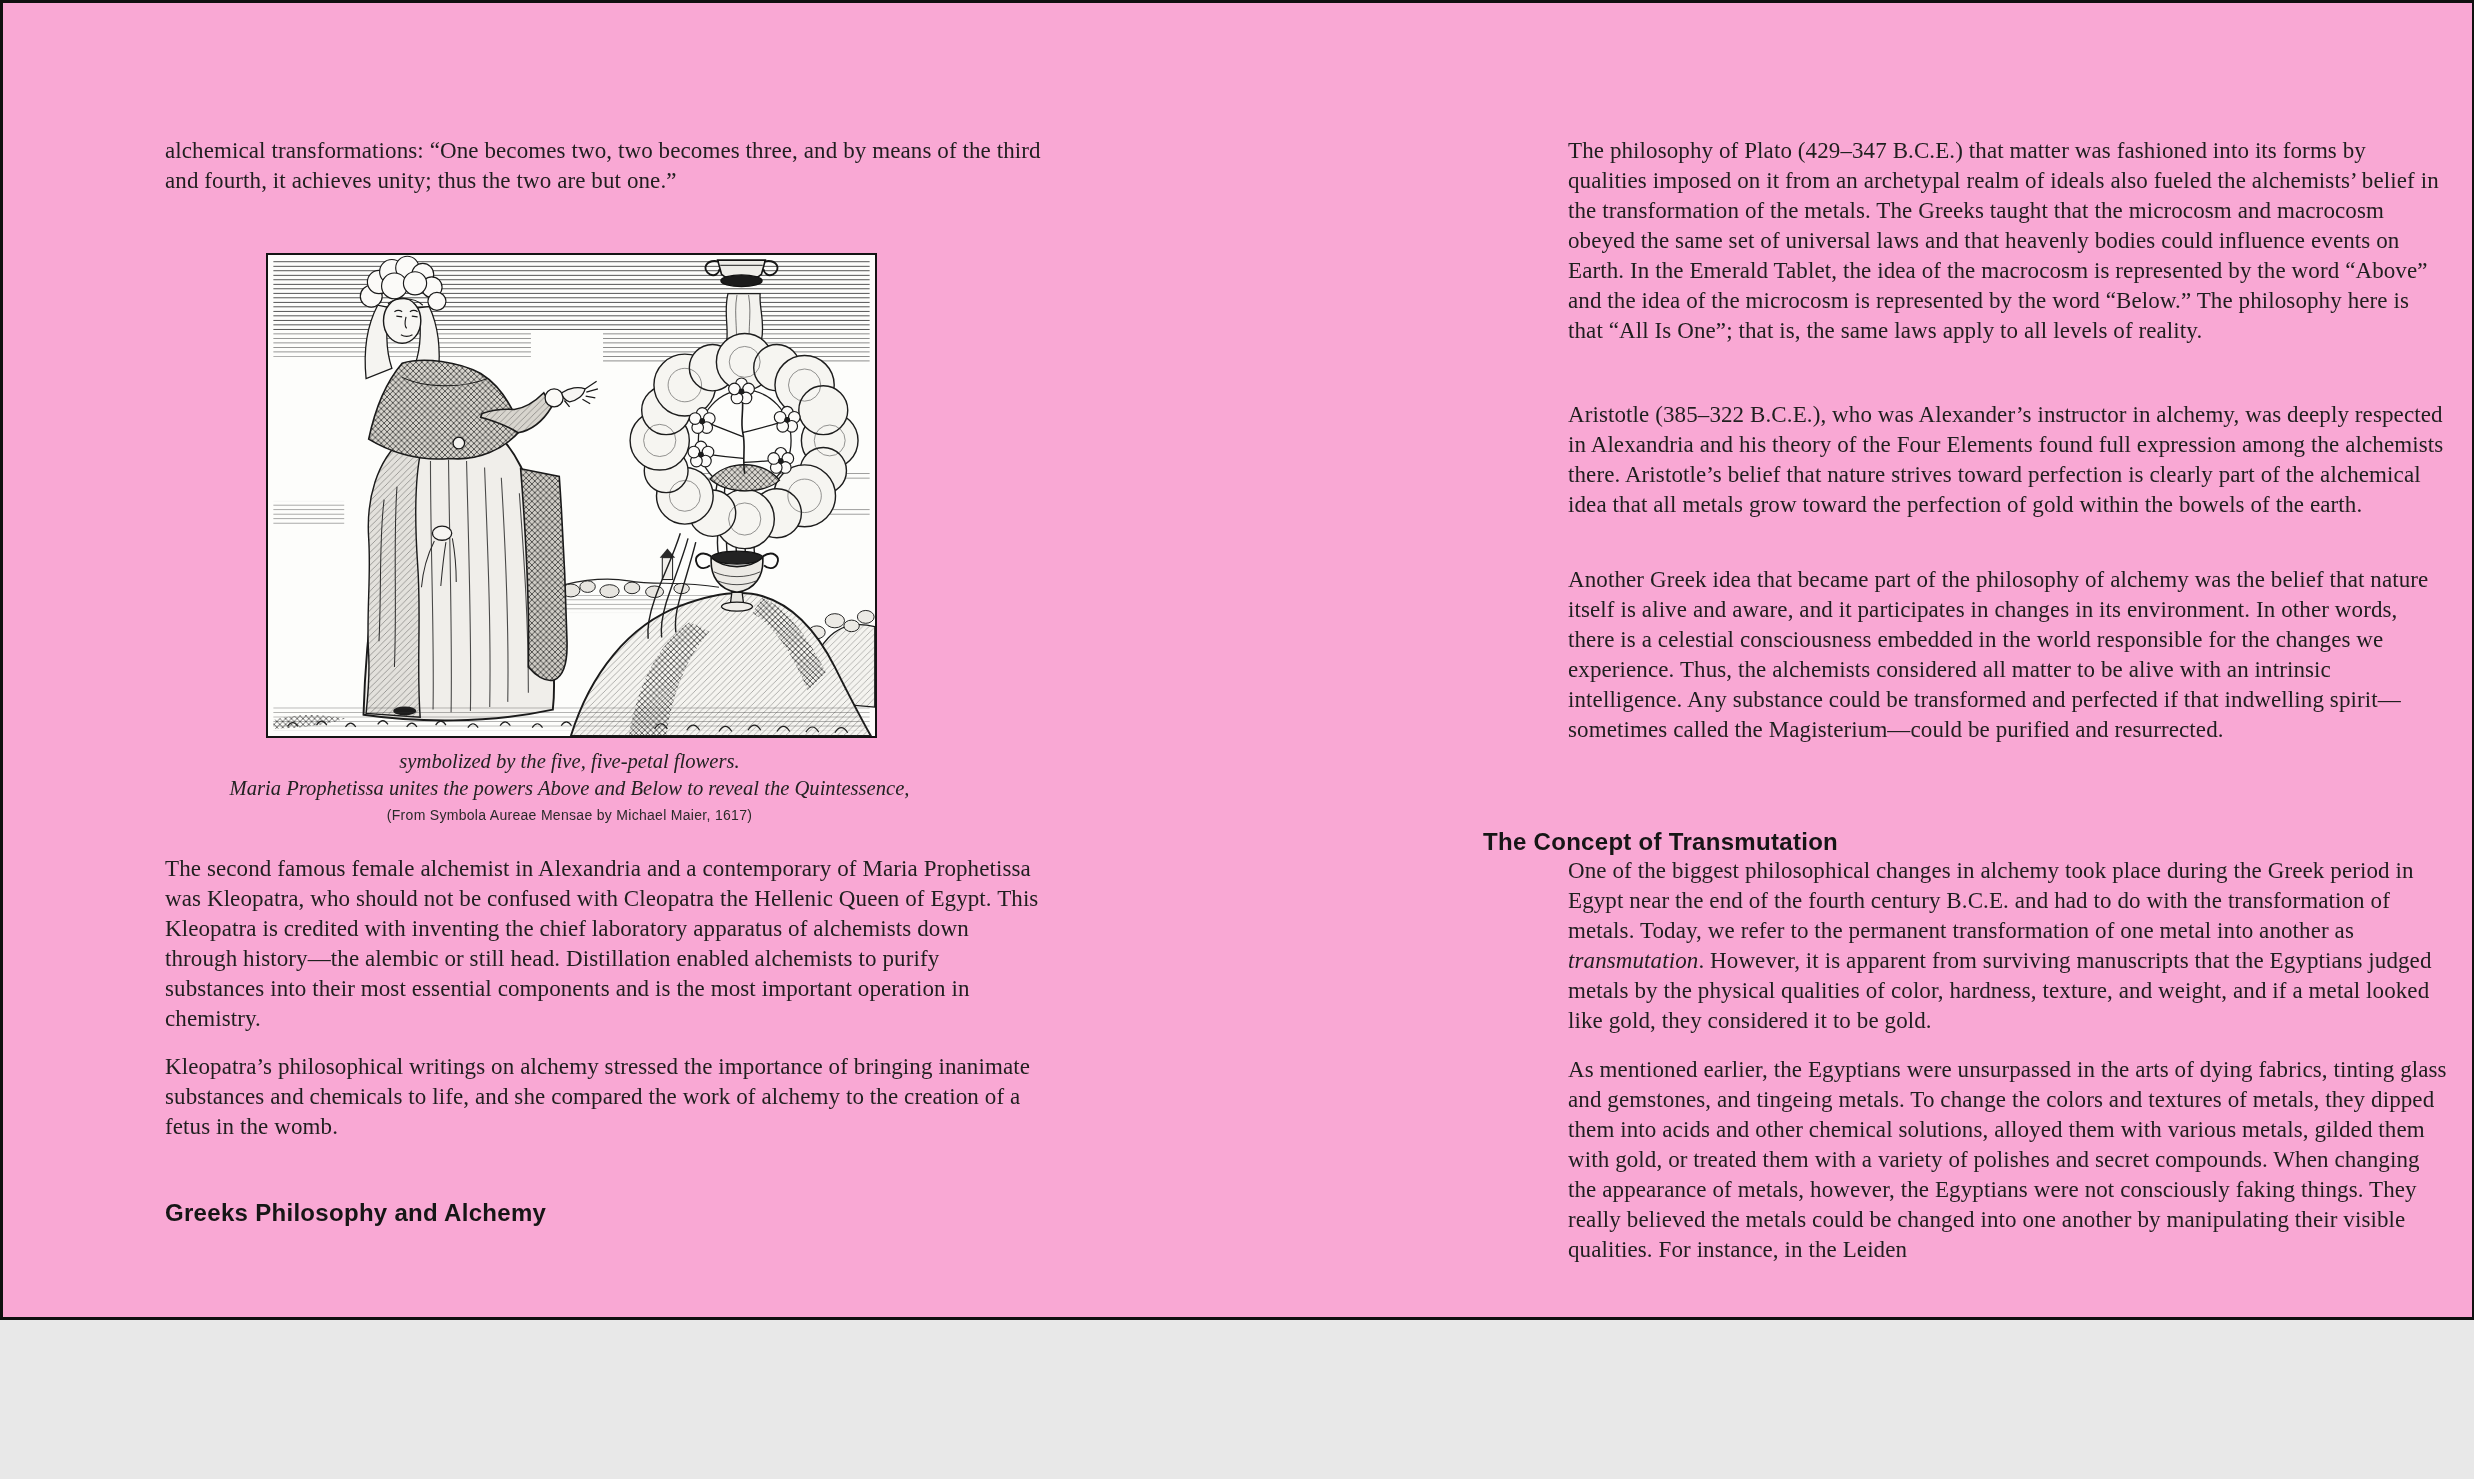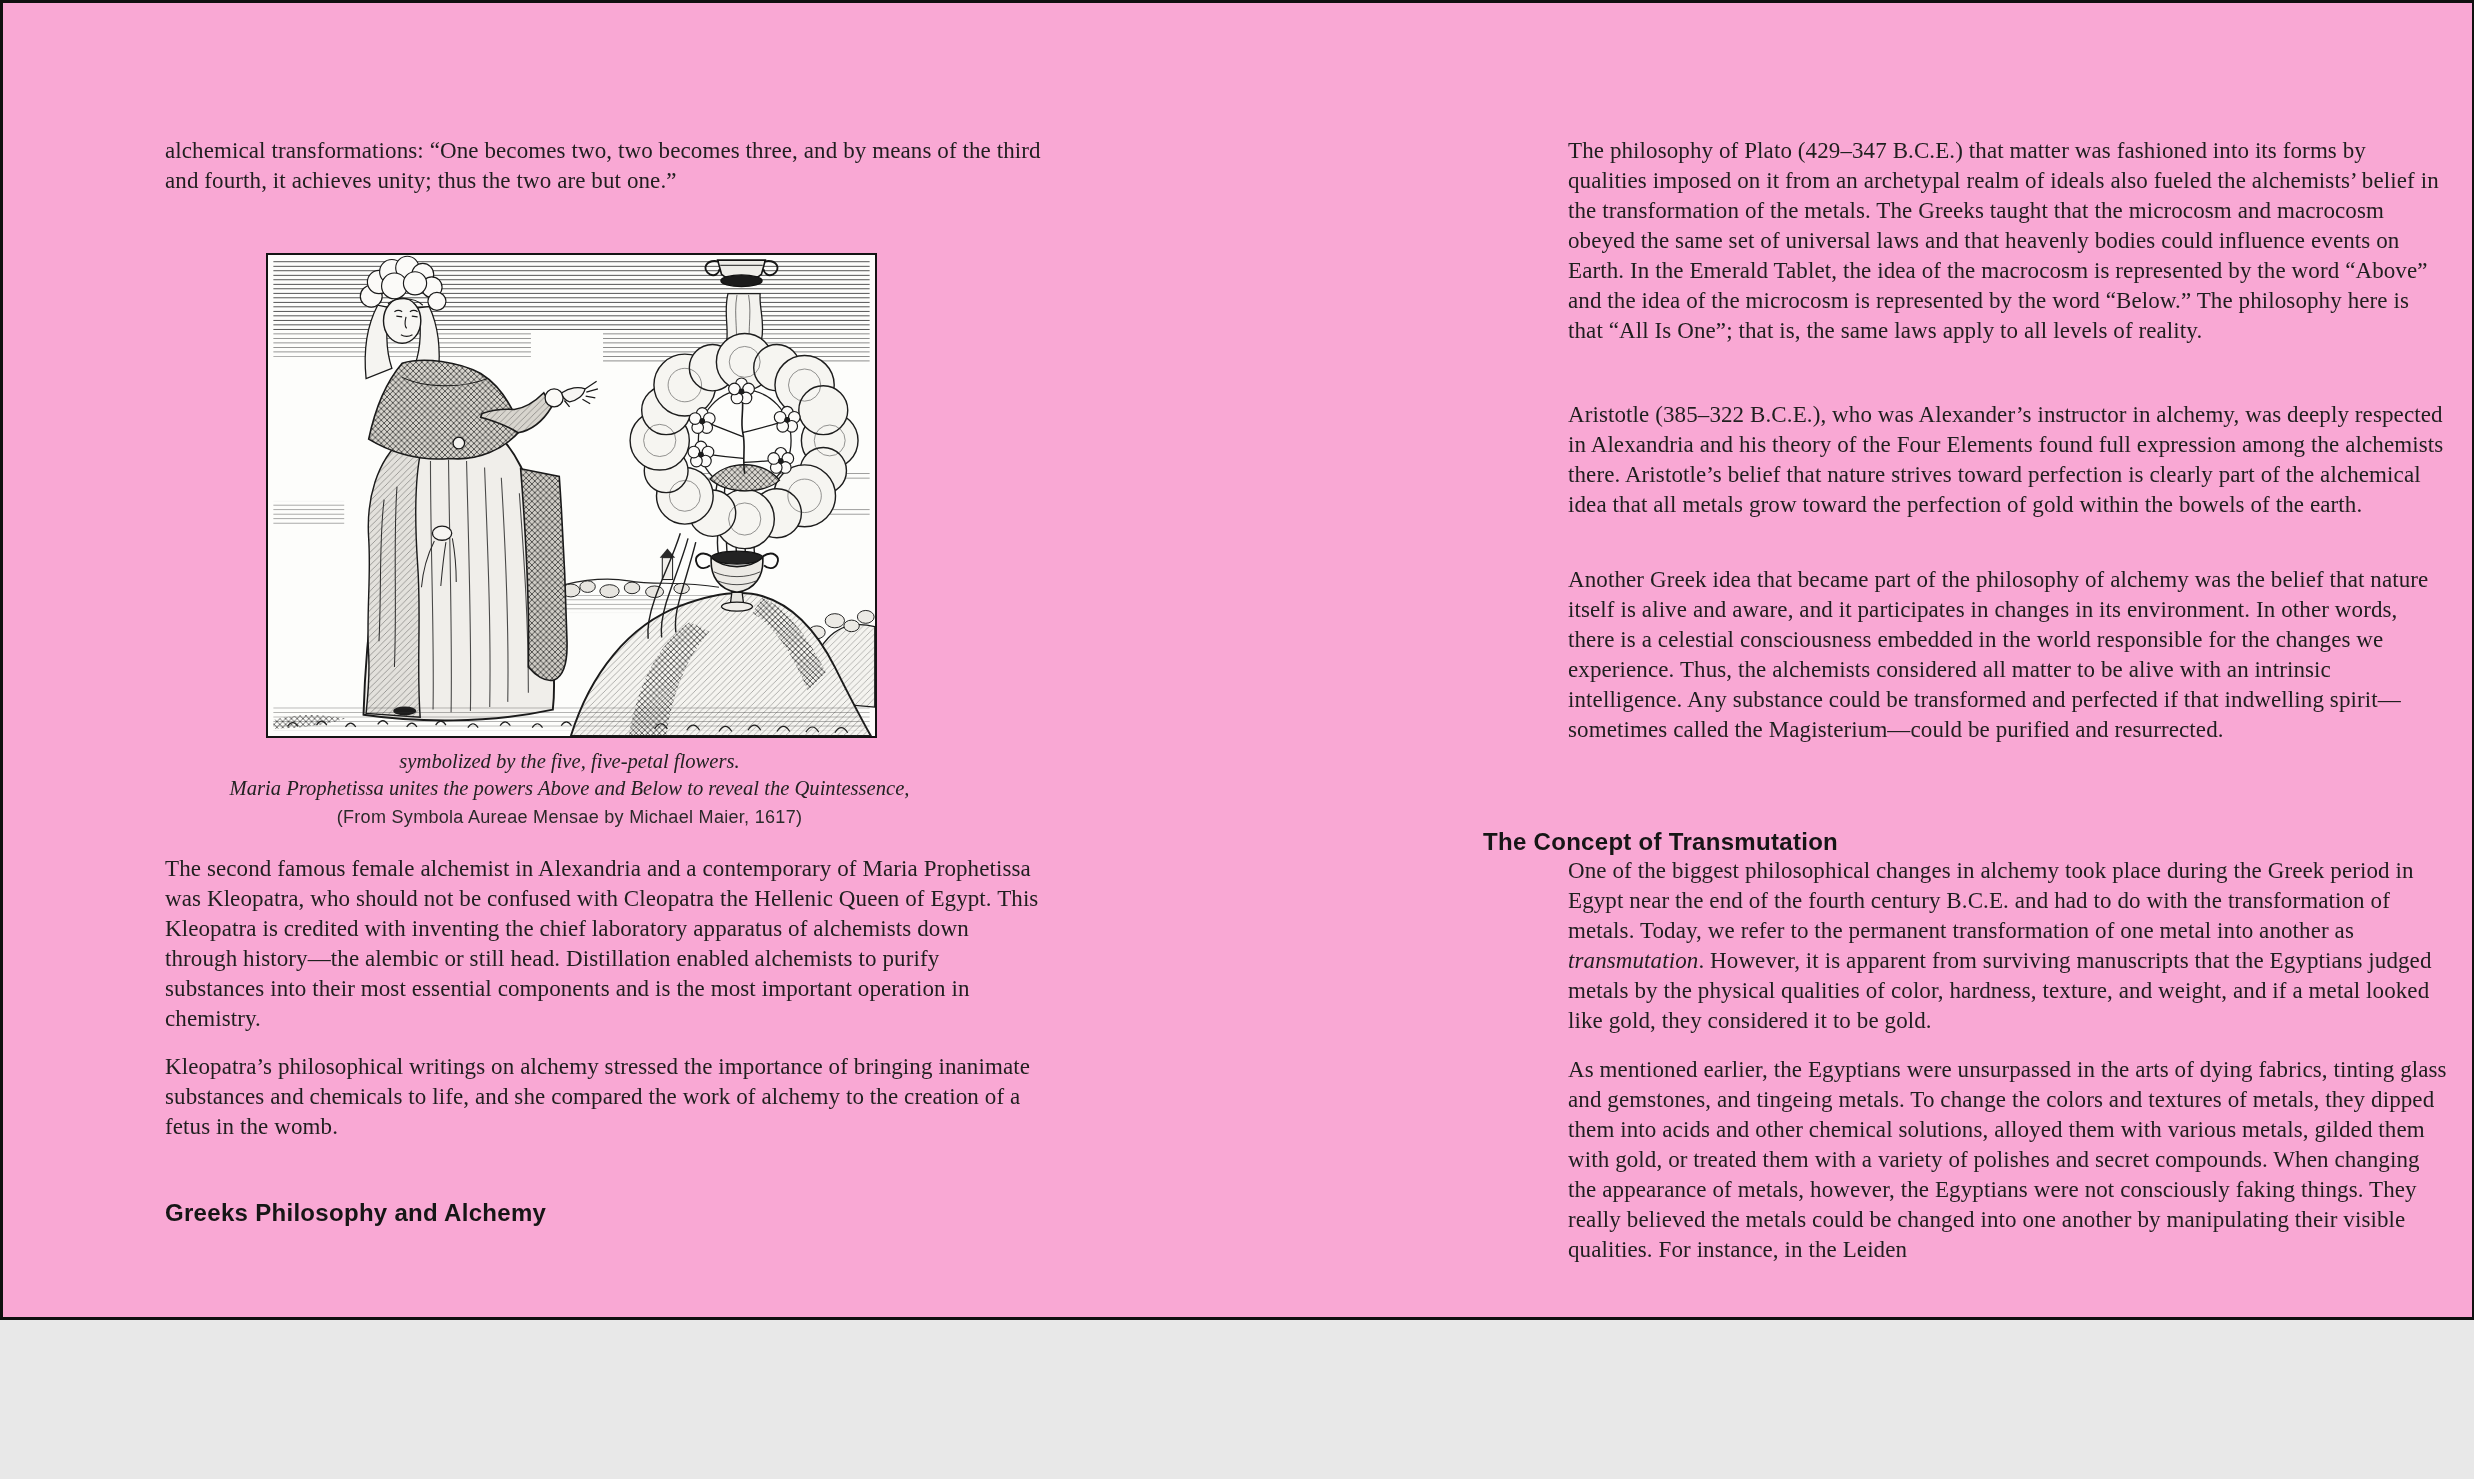--- a/index.html
+++ b/index.html
@@ -23,21 +23,21 @@
     border:2.6px solid #141414; background:#fdfdfb; overflow:hidden;
   }
   .figure svg{display:block; width:100%; height:100%;}
   .caption{
     position:absolute; left:162px; top:745px; width:809px; text-align:center;
     font-style:italic; font-size:20.6px; line-height:27px; color:#222;
   }
   .credit{
     position:absolute; left:162px; top:804px; width:809px; text-align:center;
     font-family:"Liberation Sans", sans-serif; font-weight:300;
-    font-size:18px; letter-spacing:0.3px; color:#2a2a2a;
+    font-size:14px; letter-spacing:0.3px; color:#2a2a2a;
   }
   .footer{
     position:absolute; top:1347px; display:flex; align-items:baseline; gap:36px;
     font-family:"Liberation Sans", sans-serif; font-weight:300; color:#1d1d1d;
   }
   .footer .pagenum{font-size:27px; letter-spacing:1.3px;}
   .footer .foottext{font-size:24px; letter-spacing:0.5px;}
   .footer-left{left:122px;}
   .footer-right{right:97px;text-decoration:underline;}
   .ital{font-style:italic;}

